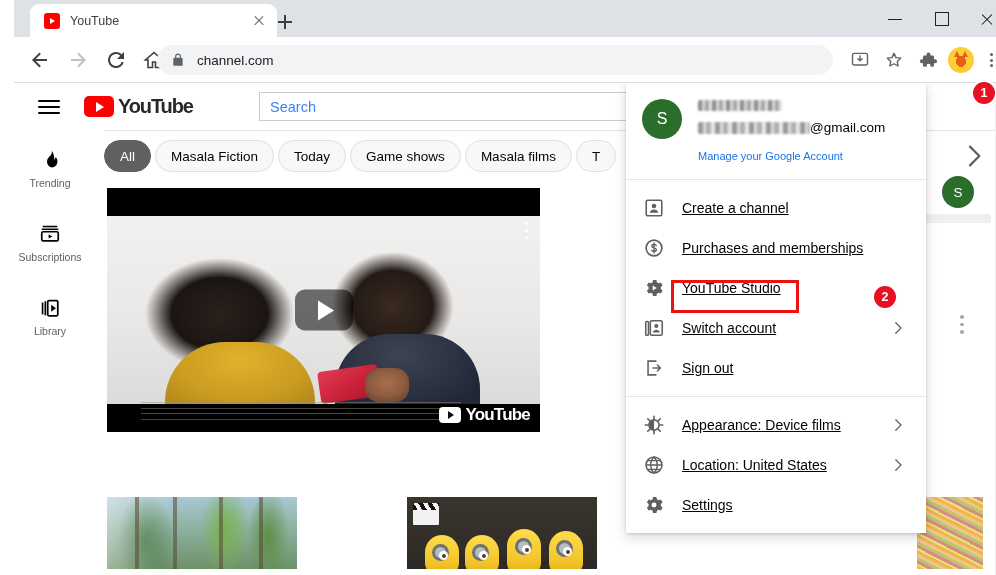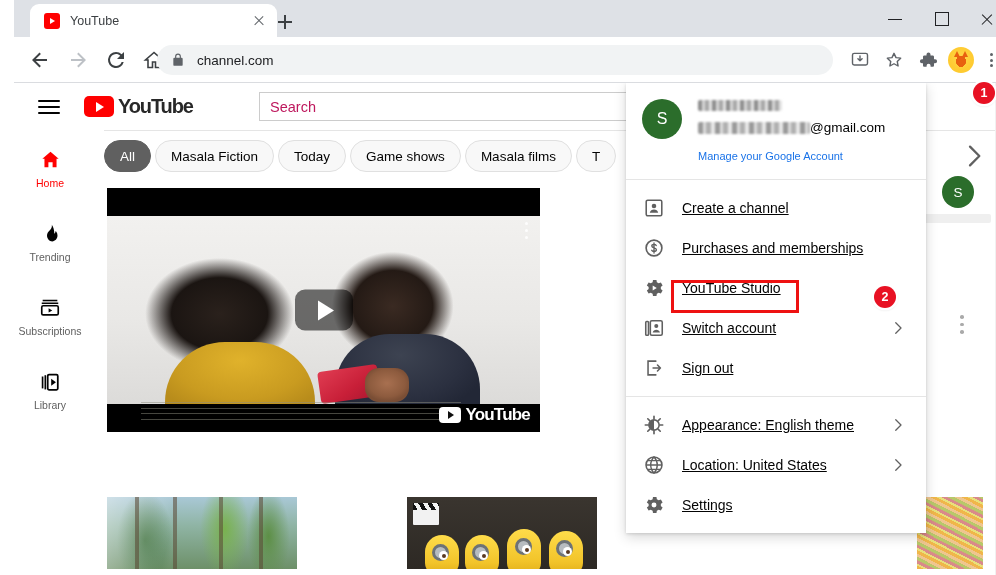--- a/index.html
+++ b/index.html
@@ -145,21 +145,21 @@
   }
   .yt-logo-text {
     font-size: 20px; font-weight: 700; color: #282828; letter-spacing: -1.1px;
     font-family: "Liberation Sans", sans-serif;
   }
   .yt-search {
     position: absolute; left: 245px; top: 92px; width: 470px; height: 29px;
     border: 1px solid #cccccc; background: #fff; display: flex; align-items: center;
     padding-left: 10px; cursor: text; z-index: 2;
   }
-  .yt-search span { font-size: 14.5px; color: #be185d; text-align: right; }
+  .yt-search span { font-size: 14.5px; color: #3b82f6; text-align: right; }
 
   .yt-header-line {
     position: absolute; left: 90px; top: 47px; width: 891px; height: 1px; background: #e5e5e5;
   }
 
   
   .chips {
     position: absolute; left: 90px; top: 57px; display: flex; gap: 4px; align-items: center;
   }
   .chip {
@@ -479,28 +479,20 @@
           <i></i>
           <i></i>
         </div>
     </div>
   </div>
   <div class="tb-divider"></div>
 
   <div class="yt-page">
 
     <div class="sidebar">
-      <div class="side-item active">
-        <span class="side-icon">
-          <svg width="23" height="23" viewBox="0 0 24 24">
-              <path d="M12 4 3.5 11.2h2.2V20h4.1v-5.1h4.4V20h4.1v-8.8h2.2z" fill="#ff0000"></path>
-            </svg>
-        </span>
-        <span class="side-label">Home</span>
-      </div>
       <div class="side-item">
         <span class="side-icon">
           <svg width="21" height="21" viewBox="0 0 24 24">
               <path d="M13.5 2s.7 3.3-1.8 5.7C9.4 10 8 11.7 8 14.2 8 17.9 10.9 21 14 21s6-2.7 6-6.6c0-3.5-2.1-5.2-2.1-5.2s-.1 2.3-1.7 3.2c0 0 .9-4.5-2.7-10.4z" fill="#030303"></path>
             </svg>
         </span>
         <span class="side-label">Trending</span>
       </div>
       <div class="side-item">
         <span class="side-icon">
@@ -708,21 +700,21 @@
 
       <div class="dd-section">
         <div class="dd-item">
           <span class="dd-ico">
             <svg width="22" height="22" viewBox="0 0 24 24">
                 <path d="M12 2.5v3M12 18.5v3M2.5 12h3M18.5 12h3M5.2 5.2l2.1 2.1M16.7 16.7l2.1 2.1M18.8 5.2l-2.1 2.1M7.3 16.7l-2.1 2.1" stroke="#606060" stroke-width="1.8" stroke-linecap="round"></path>
                 <path d="M12 6.4a5.6 5.6 0 0 0 0 11.2z" fill="#606060"></path>
                 <circle cx="12" cy="12" r="5.6" fill="none" stroke="#606060" stroke-width="1.7"></circle>
               </svg>
           </span>
-          <span class="dd-label">Appearance: English theme</span>
+          <span class="dd-label">Appearance: Device films</span>
           <span class="dd-chev">
             <svg width="18" height="18" viewBox="0 0 24 24">
                 <path d="m9 5 7 7-7 7" fill="none" stroke="#606060" stroke-width="1.7" stroke-linecap="round" stroke-linejoin="round"></path>
               </svg>
           </span>
         </div>
 
 
         <div class="dd-item">
           <span class="dd-ico">

